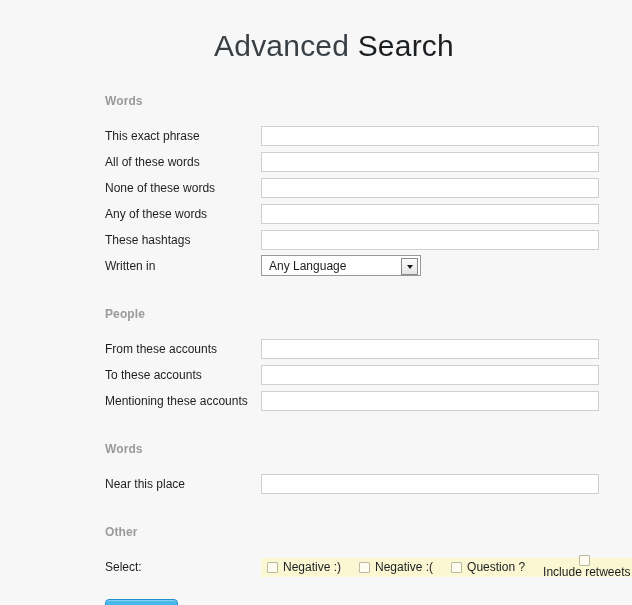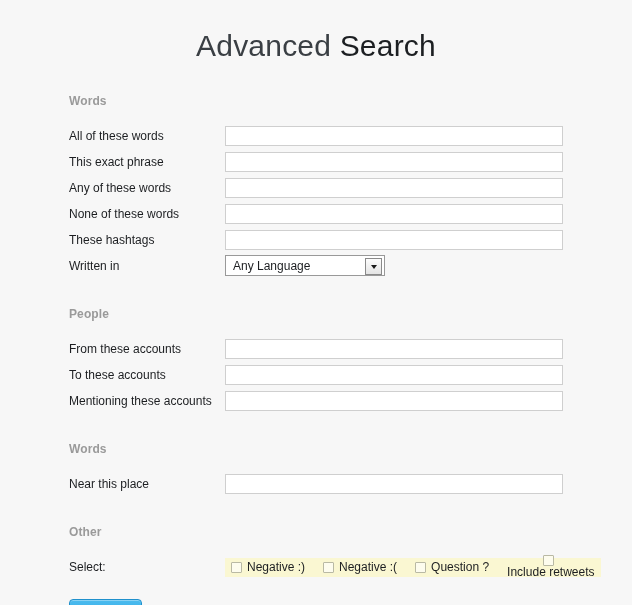--- a/index.html
+++ b/index.html
@@ -12,20 +12,21 @@
     background: #f7f7f7;
     font-family: "Liberation Sans", sans-serif;
     overflow: hidden;
   }
 
   .page {
     position: relative;
     width: 632px;
     height: 605px;
     box-sizing: border-box;
+    padding-left: 36px;
   }
 
   
   .title {
     text-align: center;
     padding-top: 28px;
     font-size: 30px;
     line-height: 36px;
     color: #292f33;
     font-weight: 400;
@@ -188,42 +189,42 @@
 
   <div class="title">
     <span class="t-light">Advanced </span><span class="t-strong">Search</span>
   </div>
 
   <div class="form-body">
 
     <div class="section-heading">Words</div>
 
     <div class="field-row">
+      <div class="field-label">This exact phrase</div>
+      <div class="field-control">
+        <input class="text-input" type="text" value="" style="">
+      </div>
+    </div>
+
+    <div class="field-row">
       <div class="field-label">All of these words</div>
       <div class="field-control">
         <input class="text-input" type="text" value="" style="">
       </div>
     </div>
 
     <div class="field-row">
-      <div class="field-label">This exact phrase</div>
+      <div class="field-label">None of these words</div>
       <div class="field-control">
         <input class="text-input" type="text" value="" style="">
       </div>
     </div>
 
     <div class="field-row">
       <div class="field-label">Any of these words</div>
-      <div class="field-control">
-        <input class="text-input" type="text" value="" style="">
-      </div>
-    </div>
-
-    <div class="field-row">
-      <div class="field-label">None of these words</div>
       <div class="field-control">
         <input class="text-input" type="text" value="" style="">
       </div>
     </div>
 
     <div class="field-row">
       <div class="field-label">These hashtags</div>
       <div class="field-control">
         <input class="text-input" type="text" value="" style="">
       </div>

